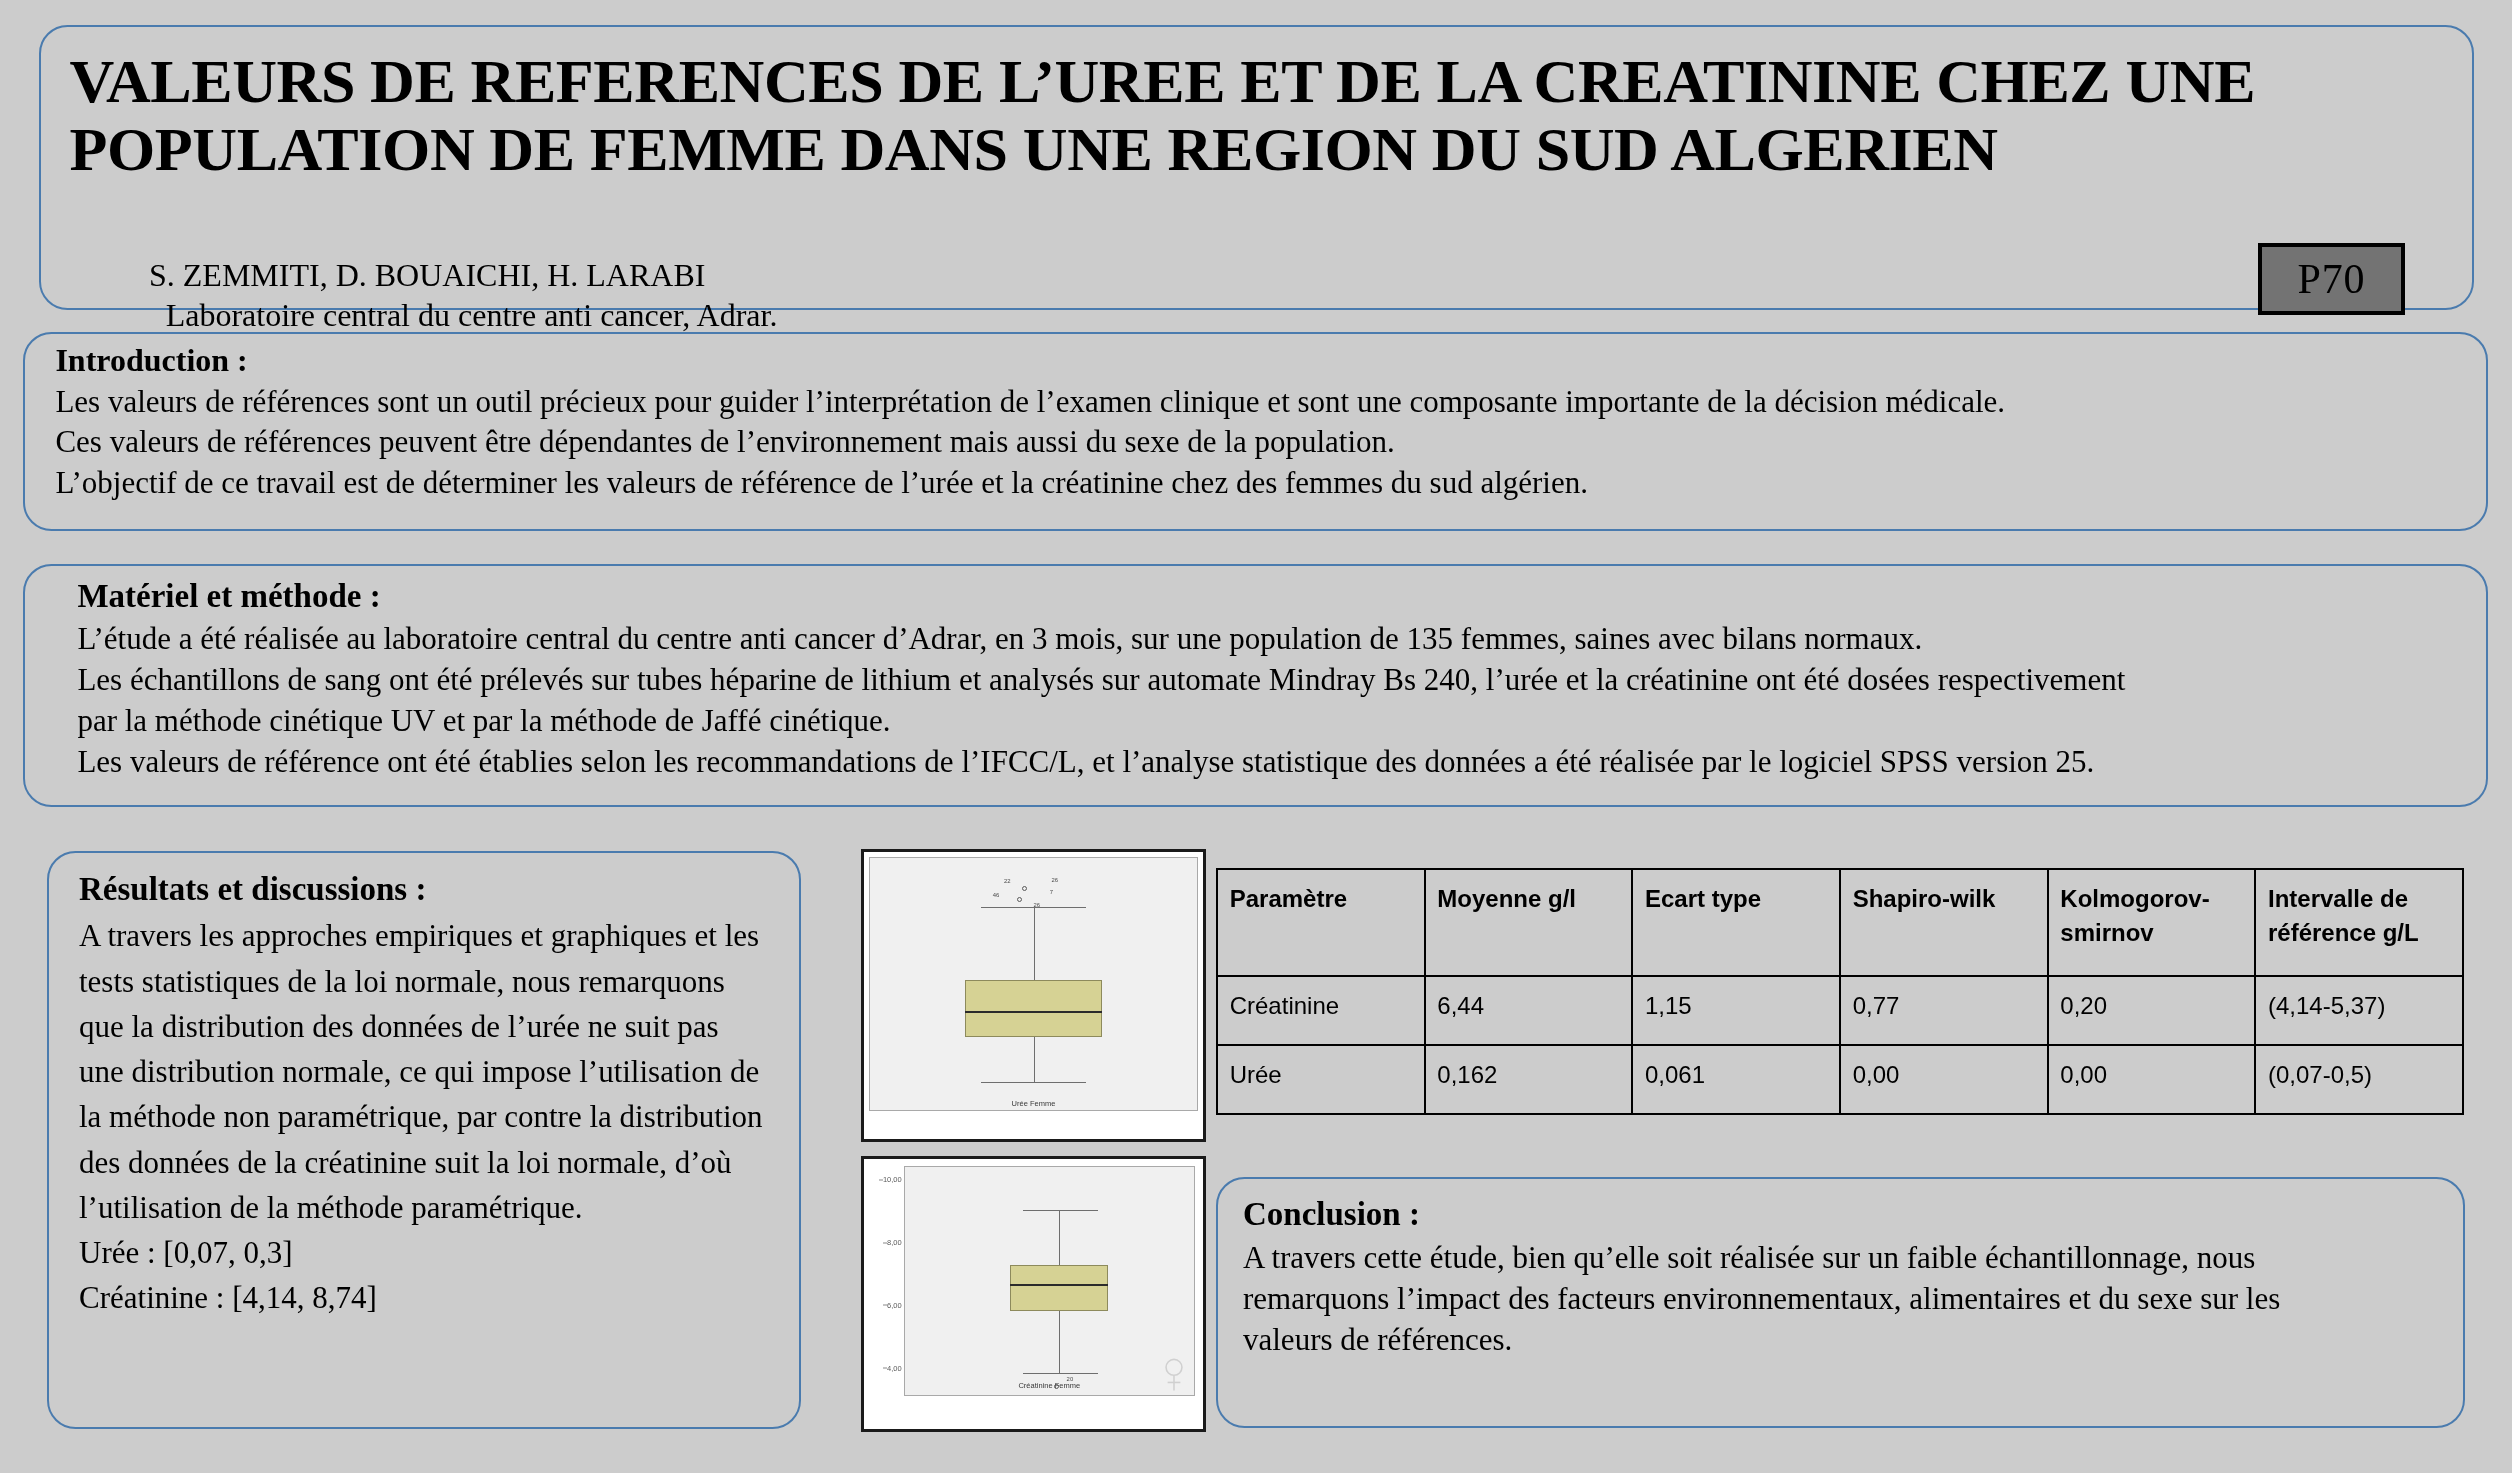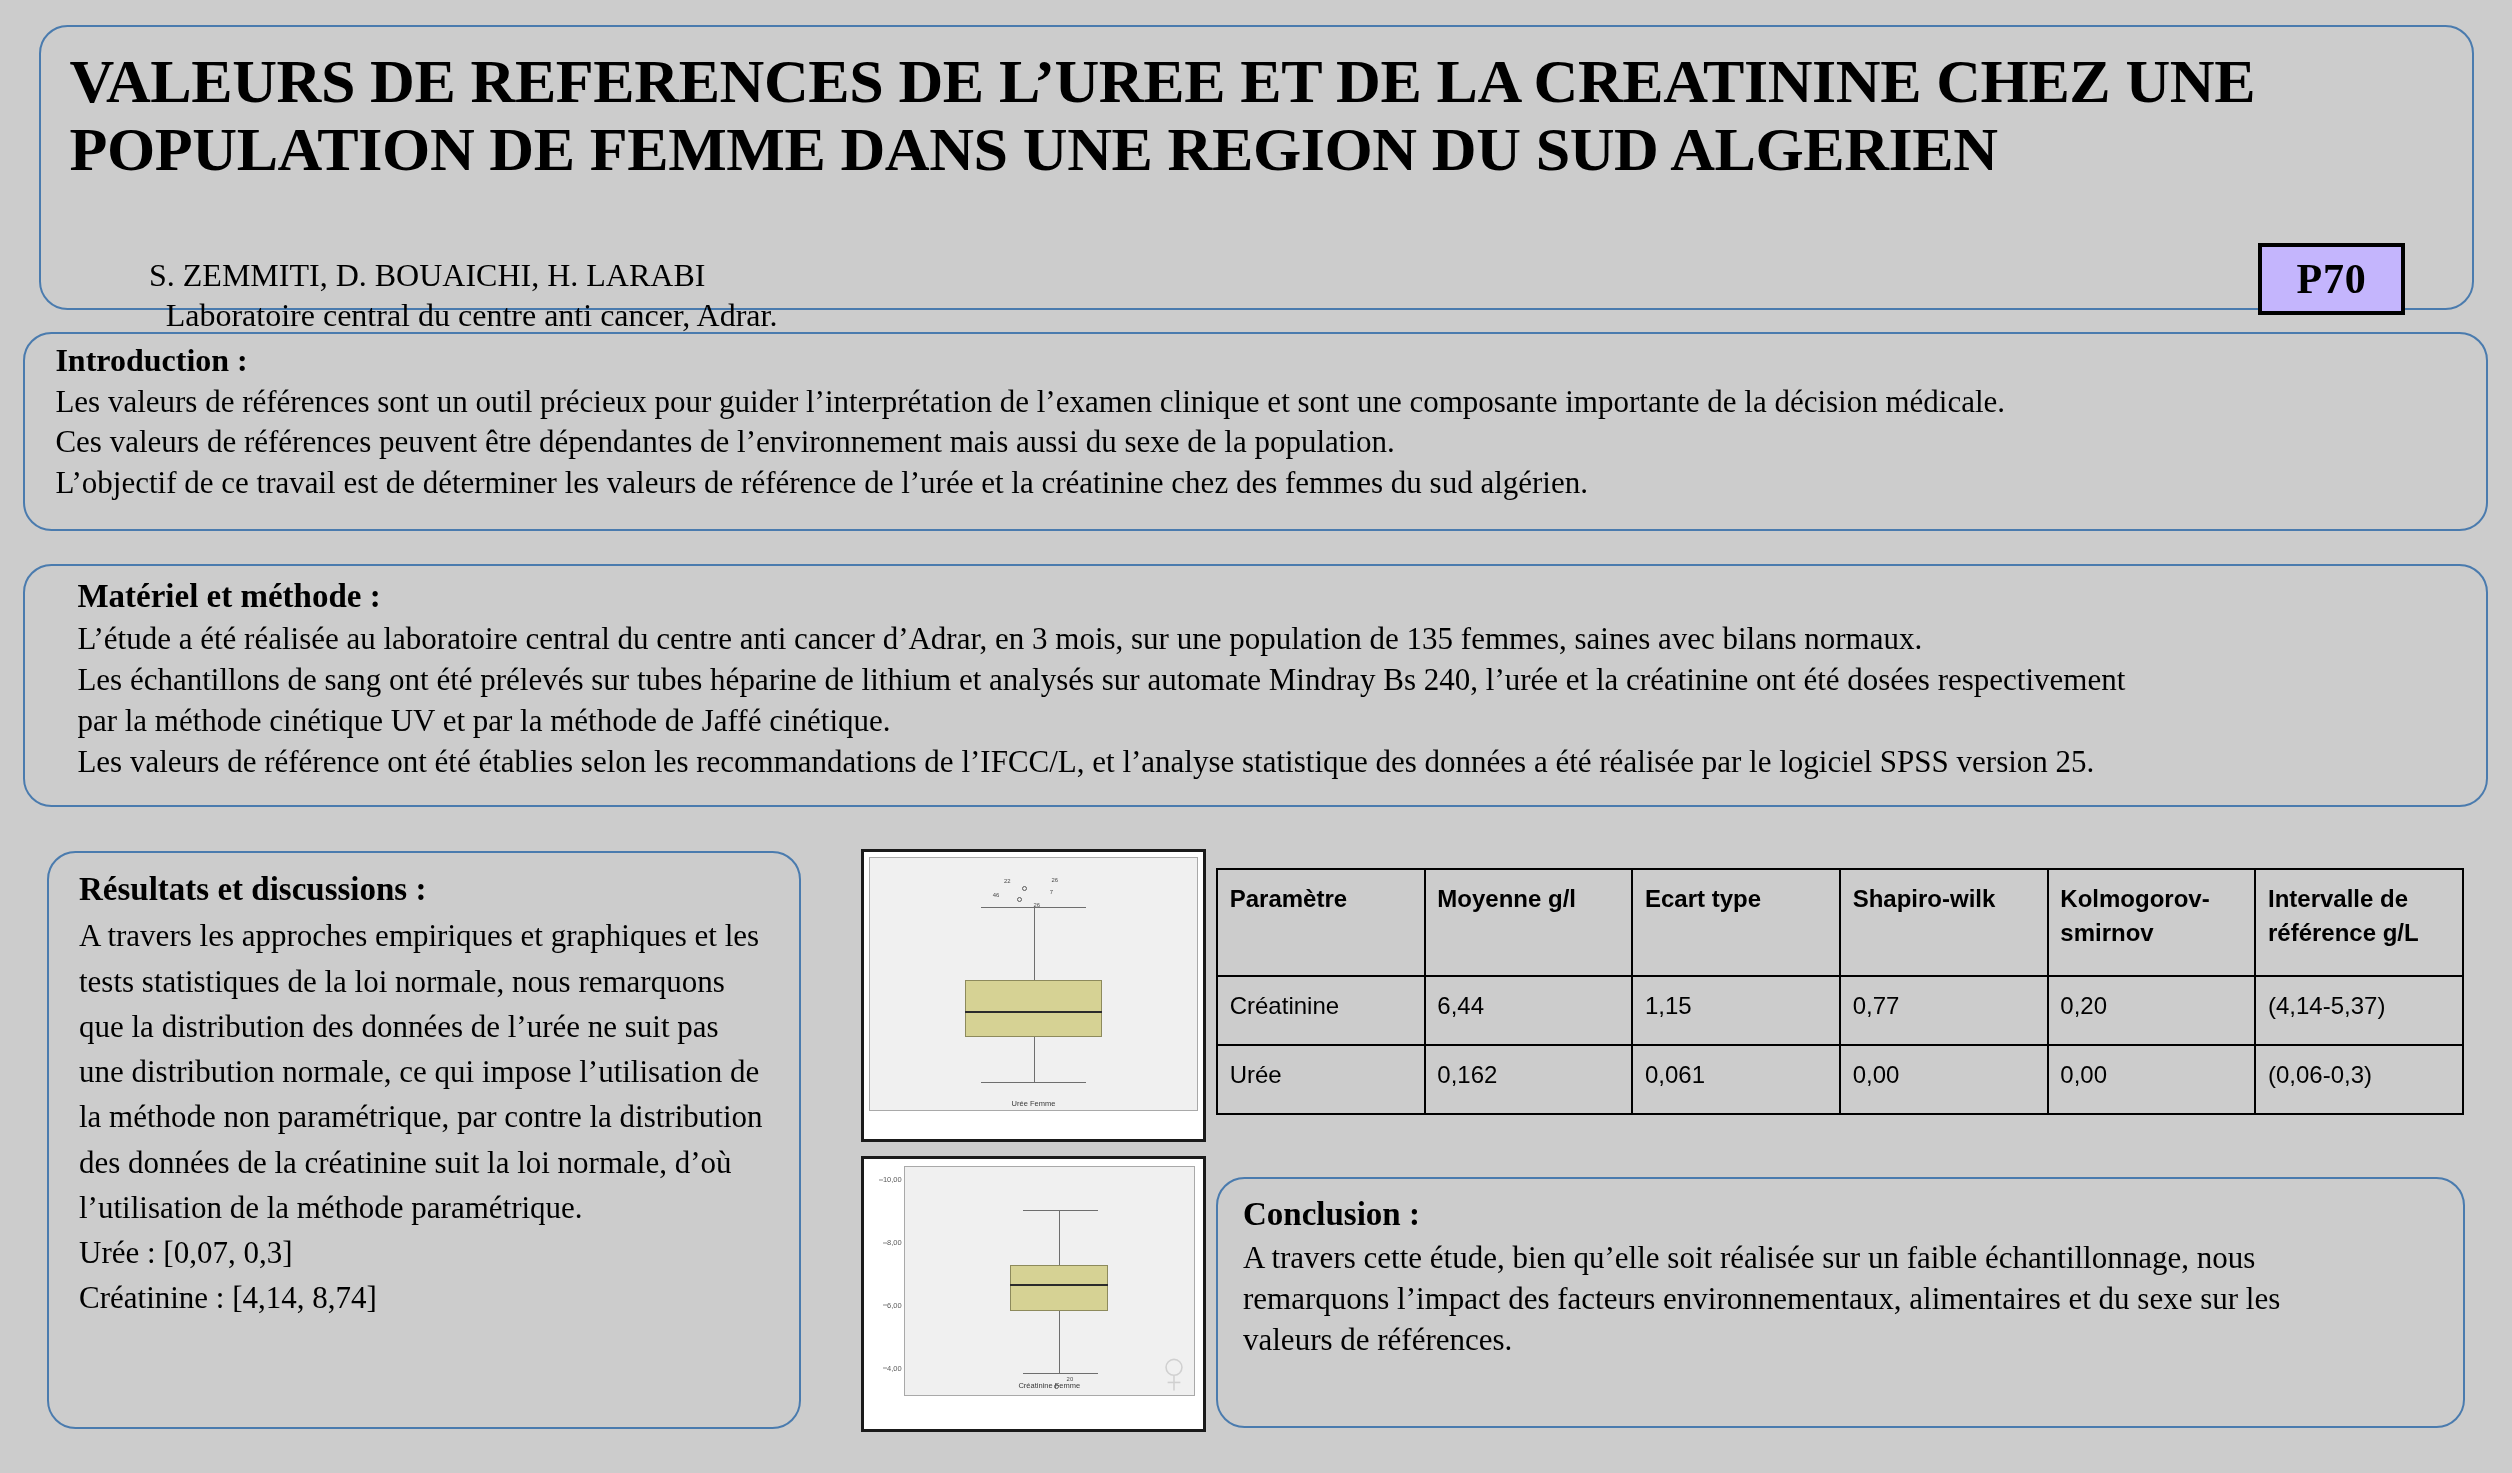--- a/index.html
+++ b/index.html
@@ -28,23 +28,23 @@
     font-family:"Liberation Serif", serif;
   }
   #authors {
     position:absolute; left:80px; top:228px; width:1591px;
     font-size:32px; line-height:1.26;margin-left:28px;
   }
   #authors .lab { display:block; padding-left:16.7px; }
   #badge {
     position:absolute; right:67px; top:216px;
     width:147px; height:72px;
-    border:4.2px solid #000; background:#c4b5fd;
+    border:4.2px solid #000; background:#737373;
     display:flex; align-items:center; justify-content:center;
-    font-size:42px; font-weight:bold; letter-spacing:0.8px;
+    font-size:42px; font-weight:normal; letter-spacing:0.8px;
   }
 
   
   #intro { left:23.4px; top:332px; width:2465px; height:199px; }
   #intro .h { font-size:32px; font-weight:bold; margin:8.4px 0 3.3px 30px; }
   #intro p { font-size:31px; margin:2.5px 0 2.5px 30px; line-height:1.23; }
 
   
   #materiel { left:23.4px; top:564px; width:2465px; height:243px; }
   #materiel .h { font-size:33px; font-weight:bold; margin:11.7px 0 5px 52px; }
@@ -219,21 +219,21 @@
         <td>0,77</td>
         <td>0,20</td>
         <td>(4,14-5,37)</td>
       </tr>
       <tr>
         <td>Urée</td>
         <td>0,162</td>
         <td>0,061</td>
         <td>0,00</td>
         <td>0,00</td>
-        <td>(0,06-0,3)</td>
+        <td>(0,07-0,5)</td>
       </tr>
     </tbody>
   </table>
 </div>
 
 <div class="panel" id="conclusion">
   <div class="h">Conclusion :</div>
   <p>A travers cette étude, bien qu’elle soit réalisée sur un faible échantillonnage, nous</p>
   <p>remarquons l’impact des facteurs environnementaux, alimentaires et du sexe sur les</p>
   <p>valeurs de références.</p>

